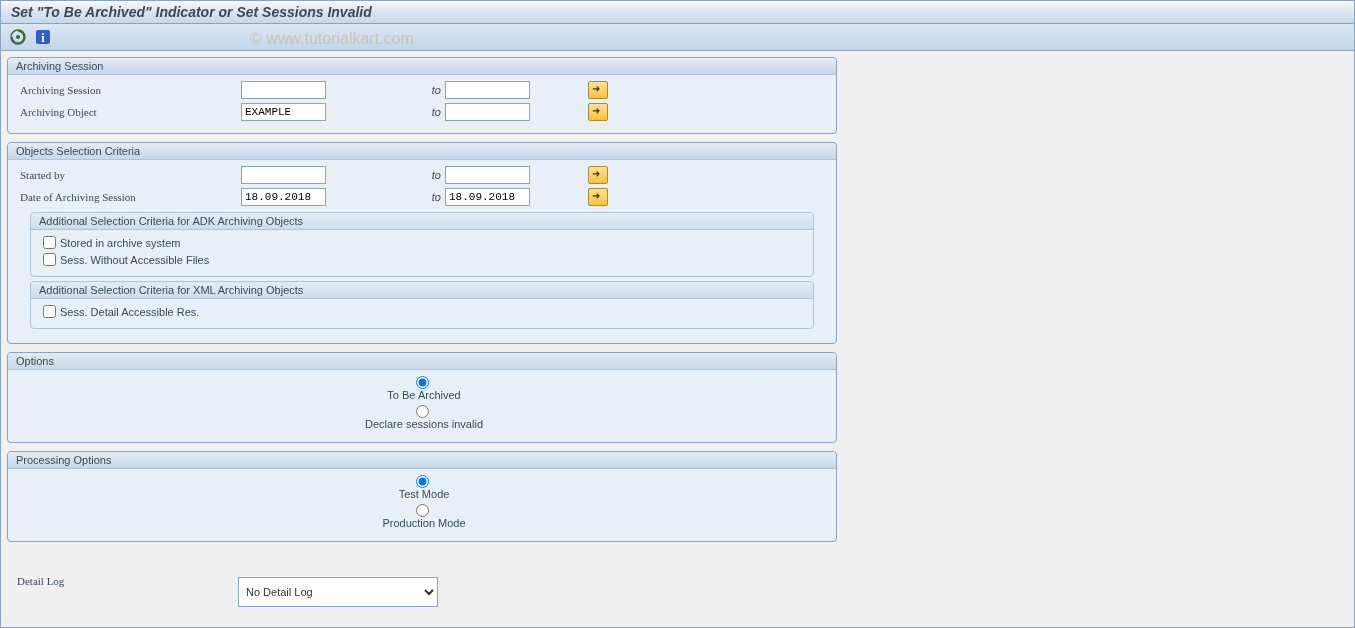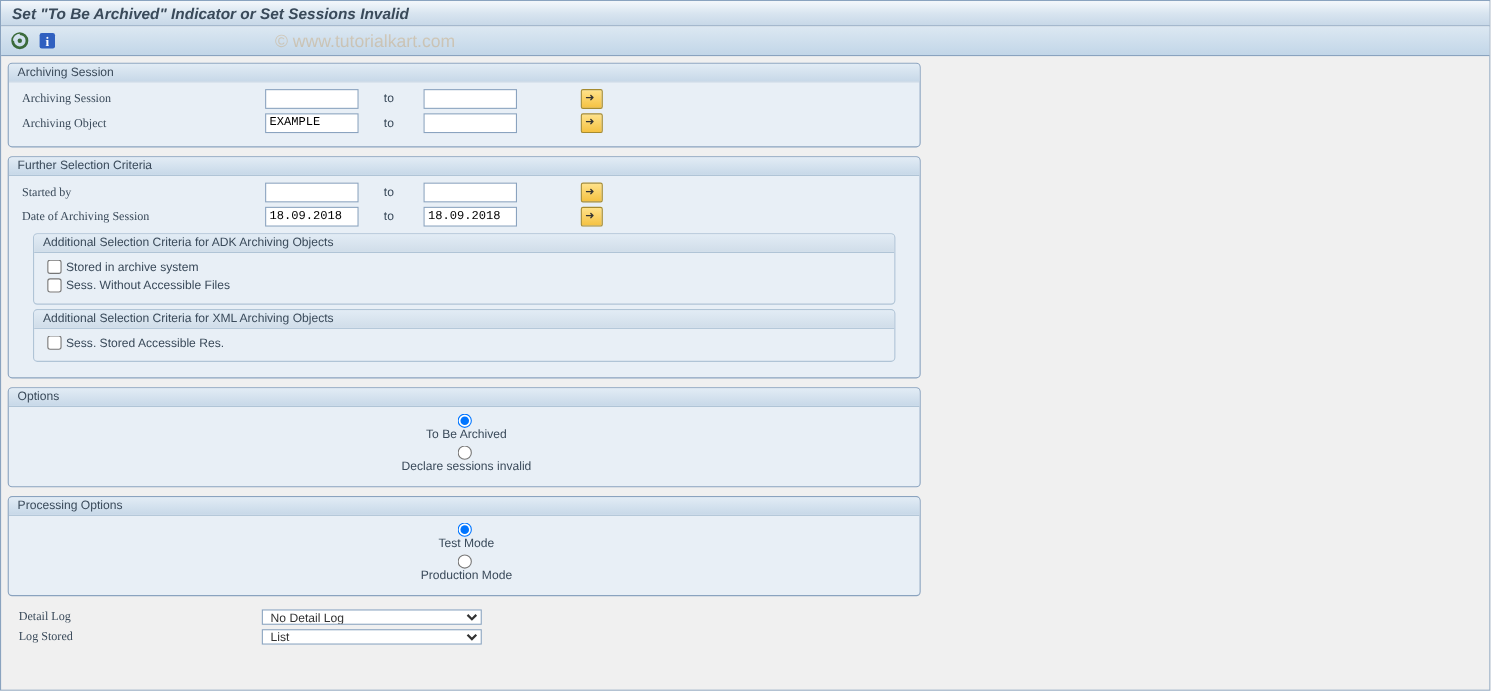--- a/index.html
+++ b/index.html
@@ -94,23 +94,25 @@
       width: 85px;
       height: 18px;
       border: 1px solid #8aa3bf;
       background: #fff;
       padding: 0 3px;
       font-family: 'Courier New', monospace;
       font-size: 11px;
     }
     .to-label {
       width: 55px;
-      text-align: center;
-      color: #3a4a5a;
+      text-align: right;
+      color: #3a4a5a;
+      margin-left: 60px;
       margin-right: 4px;
+      font-style: italic;
     }
     .range-btn {
       margin-left: 58px;
       width: 20px;
       height: 18px;
       background: linear-gradient(to bottom, #ffe28a 0%, #f5c242 100%);
       border: 1px solid #a68b2f;
       border-radius: 2px;
       cursor: pointer;
       position: relative;
@@ -138,26 +140,27 @@
       flex-direction: column;
     }
     .radio-row input[type="radio"] {
       margin-right: 4px;
     }
     .bottom-fields {
       padding: 2px 6px;
     }
     .wide-select {
       width: 200px;
-      height: 14px;
+      height: 30px;
       border: 1px solid #8aa3bf;
       background: #fff;
       font-size: 11px;
       color: #333;
       padding-left: 3px;
+      margin-top: 23px;
     }
     .watermark {
       position: absolute;
       top: 30px;
       left: 250px;
       font-size: 16px;
       color: rgba(200,150,80,0.35);
       font-weight: normal;
       pointer-events: none;
     }
@@ -203,21 +206,21 @@
           <span class="field-label">Archiving Object</span>
           <input class="text-input" value="EXAMPLE" style="">
           <span class="to-label">to</span>
           <input class="text-input" value="" style="">
           <button class="range-btn"></button>
         </div>
       </div>
     </div>
 
     <div class="group-box">
-      <div class="group-box-header">Further Selection Criteria</div>
+      <div class="group-box-header">Objects Selection Criteria</div>
       <div class="group-box-body">
         <div class="field-row">
           <span class="field-label">Started by</span>
           <input class="text-input" value="" style="">
           <span class="to-label">to</span>
           <input class="text-input" value="" style="">
           <button class="range-btn"></button>
         </div>
         <div class="field-row">
           <span class="field-label">Date of Archiving Session</span>
@@ -239,21 +242,21 @@
               <label>Sess. Without Accessible Files</label>
             </div>
           </div>
         </div>
 
         <div class="inner-group-box">
           <div class="inner-group-header">Additional Selection Criteria for XML Archiving Objects</div>
           <div class="inner-group-body">
             <div class="checkbox-row">
               <input type="checkbox" style="">
-              <label>Sess. Stored Accessible Res.</label>
+              <label>Sess. Detail Accessible Res.</label>
             </div>
           </div>
         </div>
       </div>
     </div>
 
     <div class="group-box">
       <div class="group-box-header">Options</div>
       <div class="group-box-body">
         <div class="radio-row">

